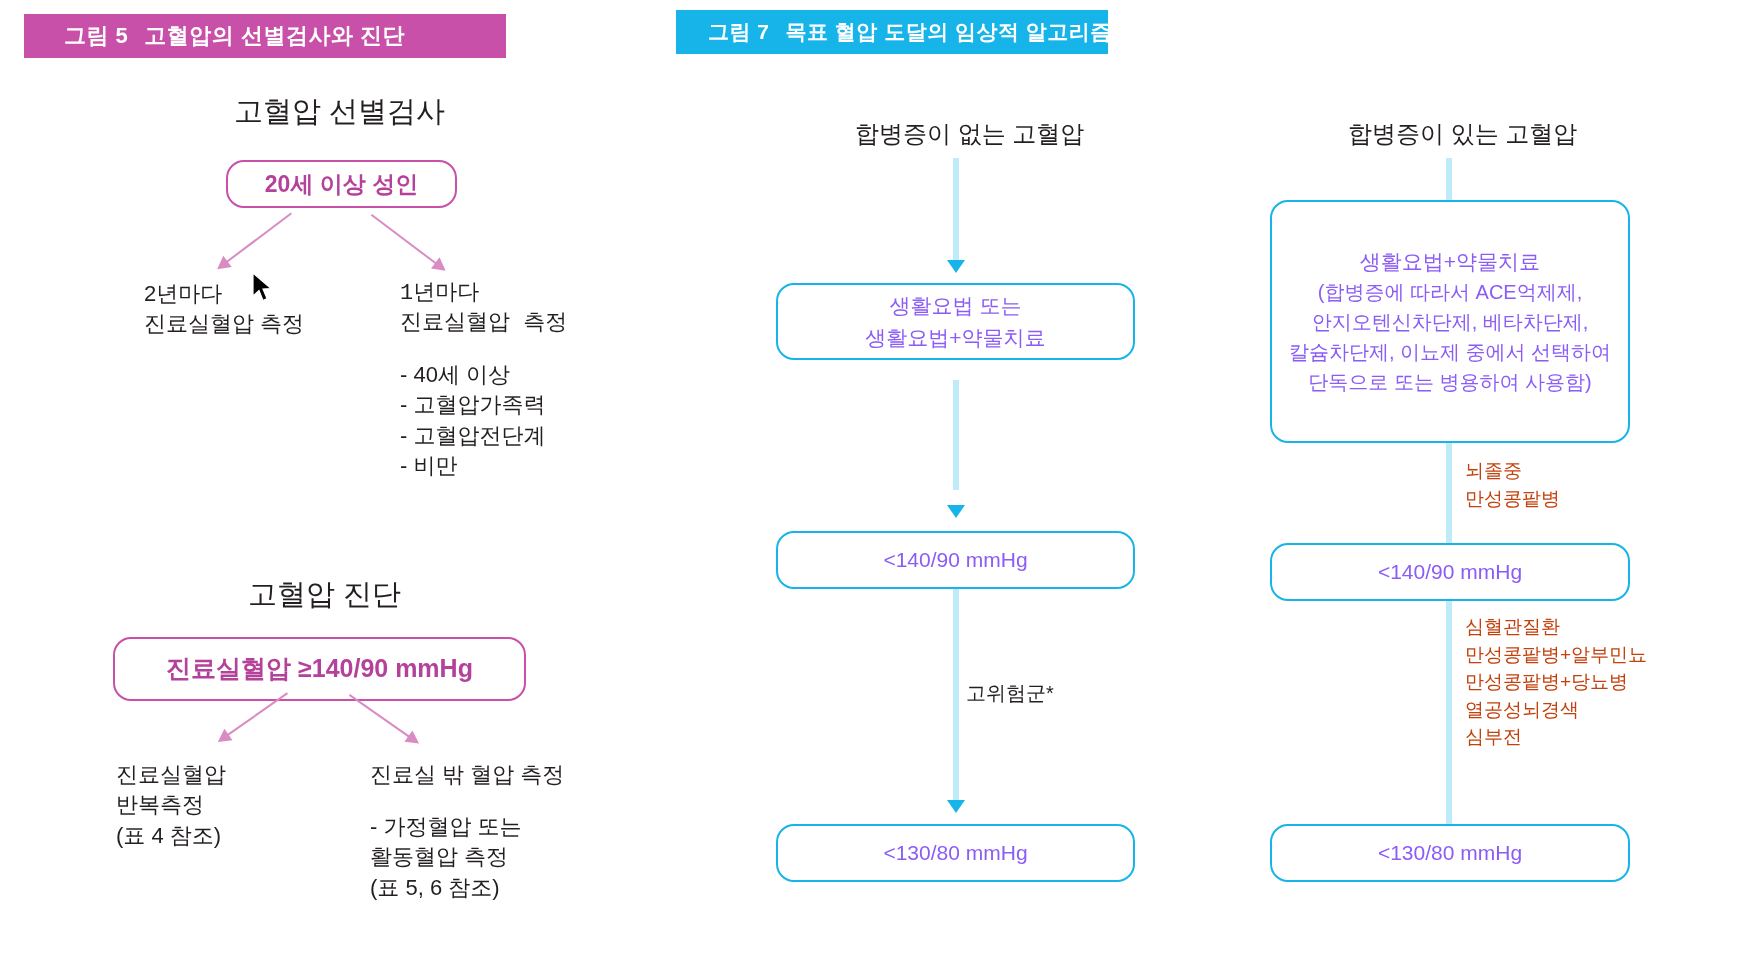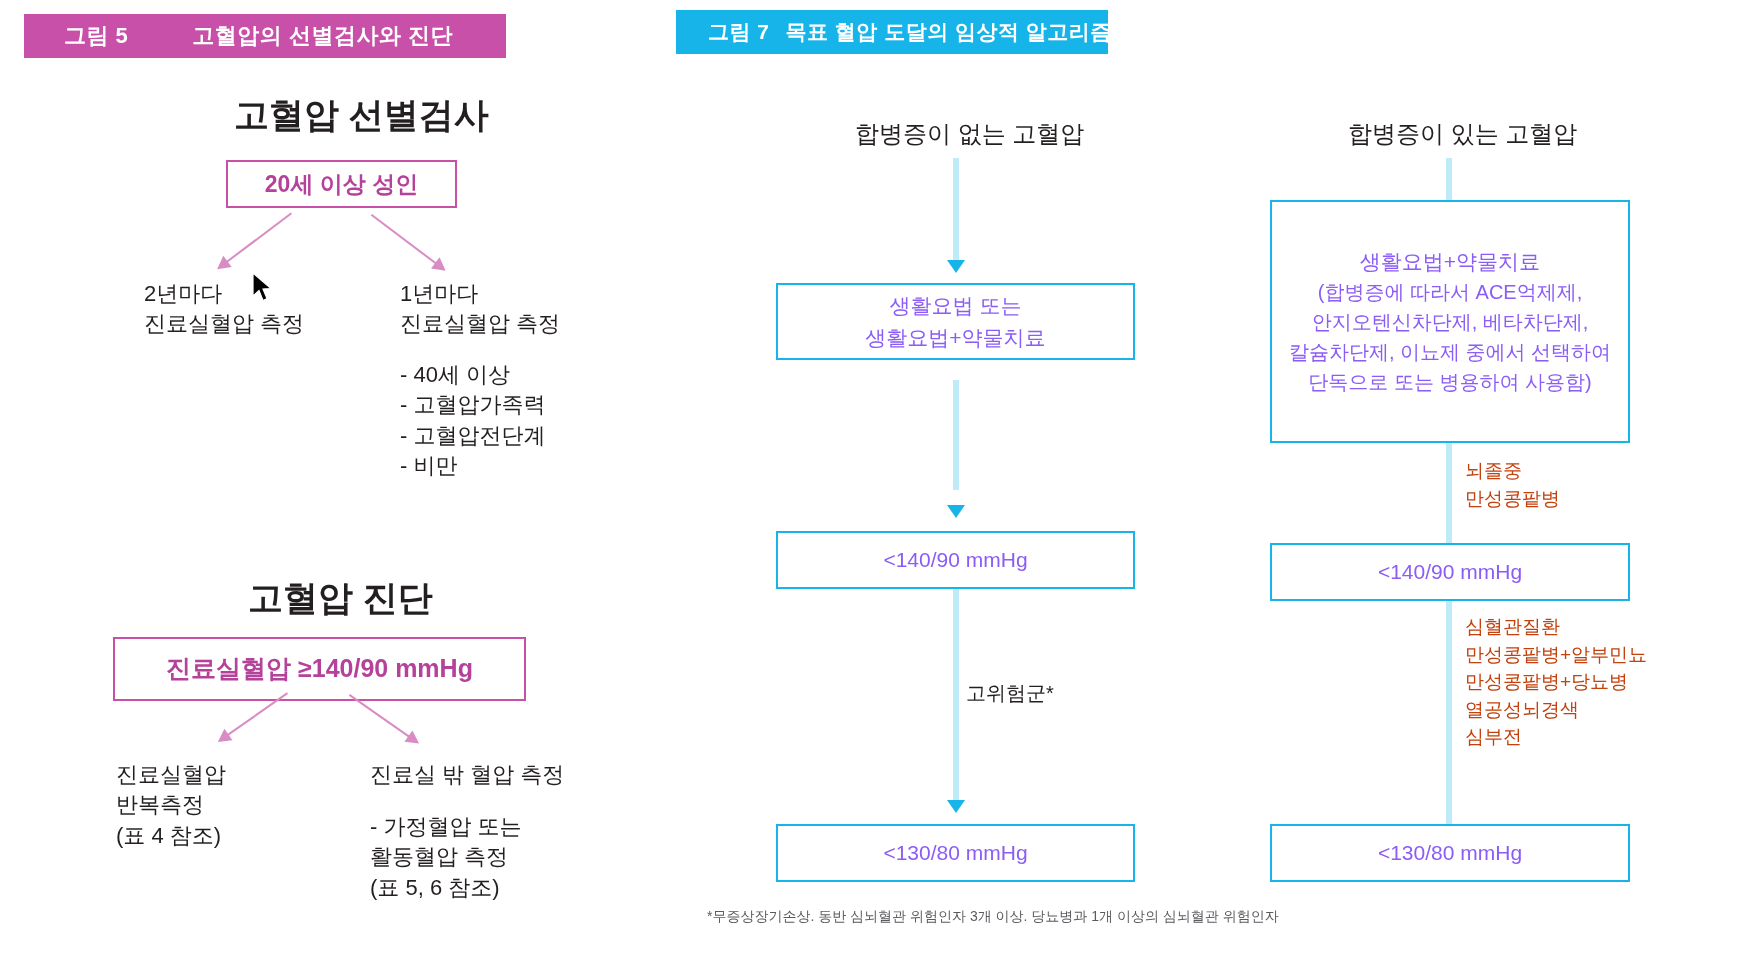--- a/index.html
+++ b/index.html
@@ -36,38 +36,37 @@
   }
   #banner-fig5 {
     left: 24px;
     top: 14px;
     width: 482px;
     height: 44px;
     background: #c850a8;
     padding-left: 40px;
     box-sizing: border-box;
     font-size: 22px;
-    gap: 48px;
   }
   #banner-fig7 {
     left: 676px;
     top: 10px;
     width: 432px;
     height: 44px;
     background: #17b4e9;
     padding-left: 32px;
     box-sizing: border-box;
     font-size: 21px;
   }
 
   
   .hdr {
     position: absolute;
-    font-size: 35px;
-    font-weight: bold;
+    font-size: 29px;
+    font-weight: normal;
     color: #231f20;
     white-space: nowrap;
   }
   .subhdr {
     position: absolute;
     font-size: 24px;
     color: #231f20;
     white-space: nowrap;
   }
   .txt {
@@ -94,20 +93,21 @@
   
   .box {
     position: absolute;
     box-sizing: border-box;
     display: flex;
     flex-direction: column;
     align-items: center;
     justify-content: center;
     text-align: center;
     background: #ffffff;
+    border-radius: 18px;
   }
   .box-pink {
     border: 2px solid #c850a8;
     color: #b5429a;
     font-weight: bold;
   }
   .box-blue {
     border: 2px solid #17b4e9;
     color: #8b5cf6;
   }
@@ -178,21 +178,21 @@
     <div class="head" style="left:80px;"></div>
   </div>
 
   <div class="diag" style="left:372px; top:214px; transform: rotate(37deg);">
     <div class="shaft" style="width:86px;"></div>
     <div class="head" style="left:80px;"></div>
   </div>
 
   <div class="txt" style="left:144px; top:279px; width:220px;">2년마다
 진료실혈압 측정</div>
-  <div class="txt" style="left:400px; top:279px; width:240px;">1년마다
+  <div class="txt" style="left:400px; top:279px; width:240px;font-family:Liberation Mono, monospace;">1년마다
 진료실혈압 측정</div>
   <div class="txt" style="left:400px; top:360px; width:260px;">- 40세 이상
 - 고혈압가족력
 - 고혈압전단계
 - 비만</div>
 
   <div class="hdr" style="left:240px; top:575px;margin-left:8px;">고혈압 진단</div>
 
   <div class="box box-pink" style="left:113px; top:637px; width:413px; height:64px; font-size:25px;">
     <span class="line">진료실혈압 ≥140/90 mmHg</span>
@@ -270,19 +270,18 @@
   <div class="txt-sm" style="left:1465px; top:613px;">심혈관질환
 만성콩팥병+알부민뇨
 만성콩팥병+당뇨병
 열공성뇌경색
 심부전</div>
 
   <div class="box box-blue" style="left:1270px; top:824px; width:360px; height:58px; font-size:21px;">
     <span class="line">&lt;130/80 mmHg</span>
   </div>
 
-  <div class="footnote" style="left:707px; top:908px;">*무증상장기손상. 동반 심뇌혈관 위험인자 3개 이상. 당뇨병과 1개 이상의 심뇌혈관 위험인자</div>
 
   <svg id="mouse-cursor" viewBox="0 0 22 32">
     <polygon points="1,1 1,24 7,18.5 11,28.5 15,26.5 11,17 19,16.5" fill="#000000" stroke="#ffffff" stroke-width="1.2"></polygon>
   </svg>
 
 </div>
 
 </body></html>

